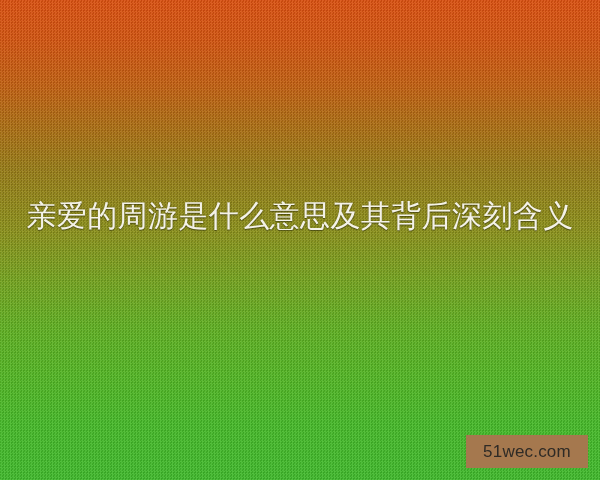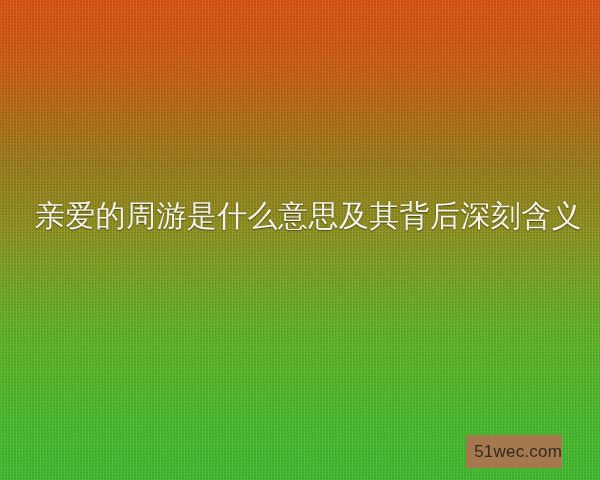--- a/index.html
+++ b/index.html
@@ -84,34 +84,33 @@
     font-family: "Liberation Sans", "DejaVu Sans", sans-serif;
     font-size: 30px;
     line-height: 39px;
     font-weight: 400;
     letter-spacing: 0.4px;
     color: #f4f2e7;
     white-space: nowrap;
     text-shadow:
        0 1px 1px rgba(40, 40, 10, 0.55),
        0 0 2px rgba(40, 40, 10, 0.35);
-    text-align: right;
   }
 
   
   #watermark-badge {
     position: absolute;
     left: 466px;
     top: 435px;
-    width: 96px;
+    width: 122px;
     height: 33px;
     background: #a5784e;
     display: flex;
     align-items: center;
-    justify-content: flex-end;
+    justify-content: center;
     z-index: 6;
   }
 
   #watermark-text {
     font-family: "Liberation Sans", "DejaVu Sans", sans-serif;
     font-size: 17px;
     line-height: 17px;
     font-weight: 400;
     color: #2f2b26;
     letter-spacing: 0.2px;

